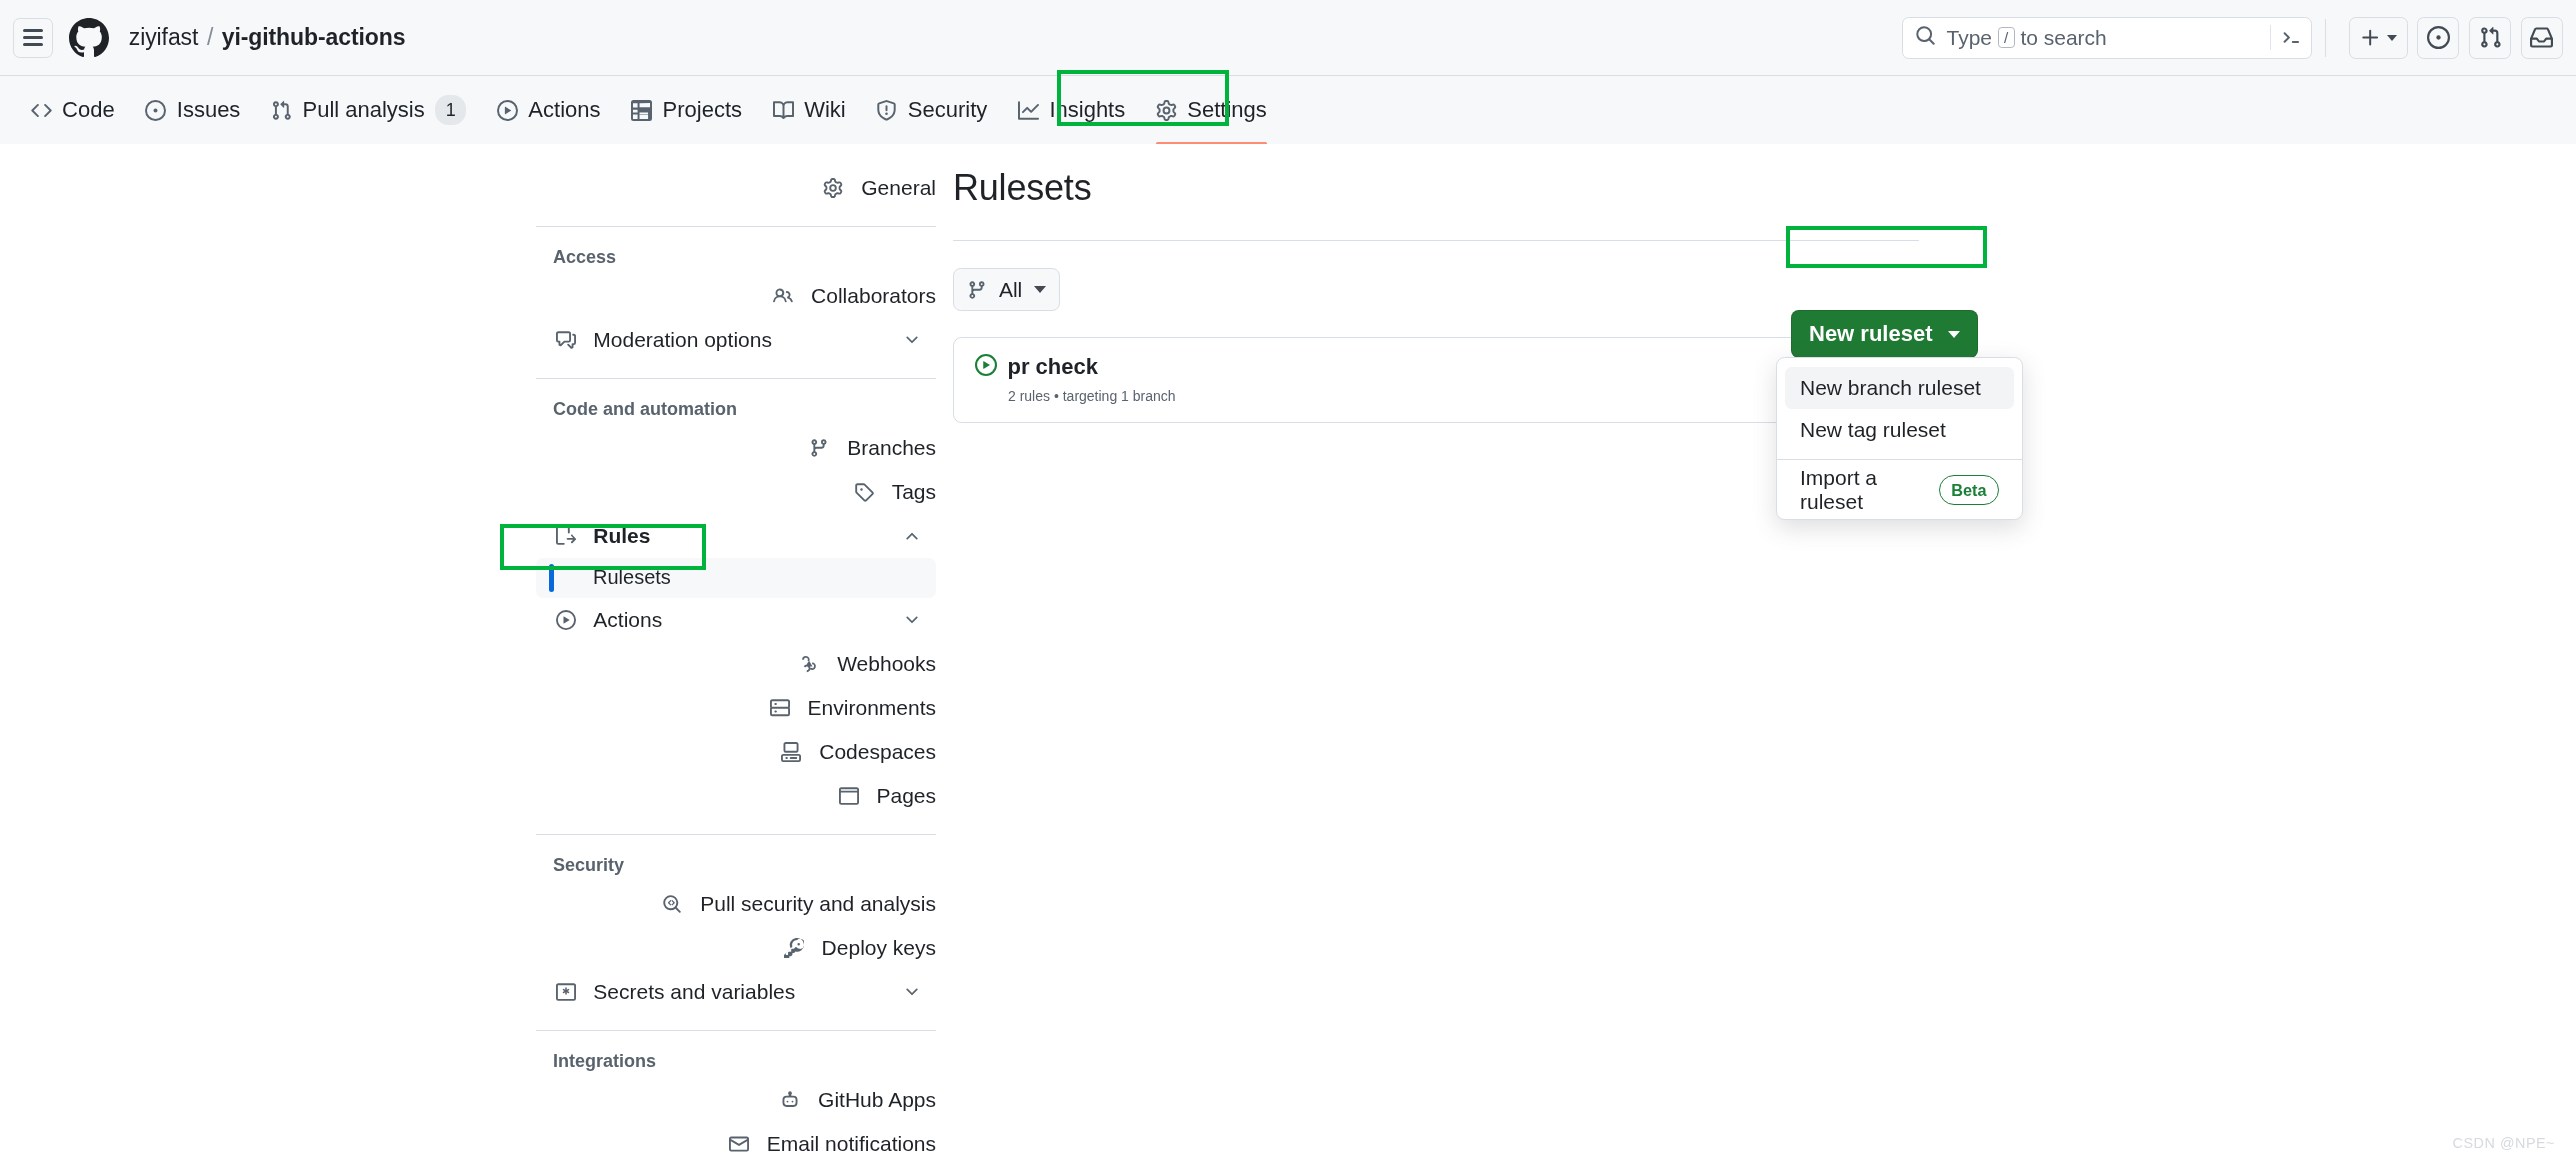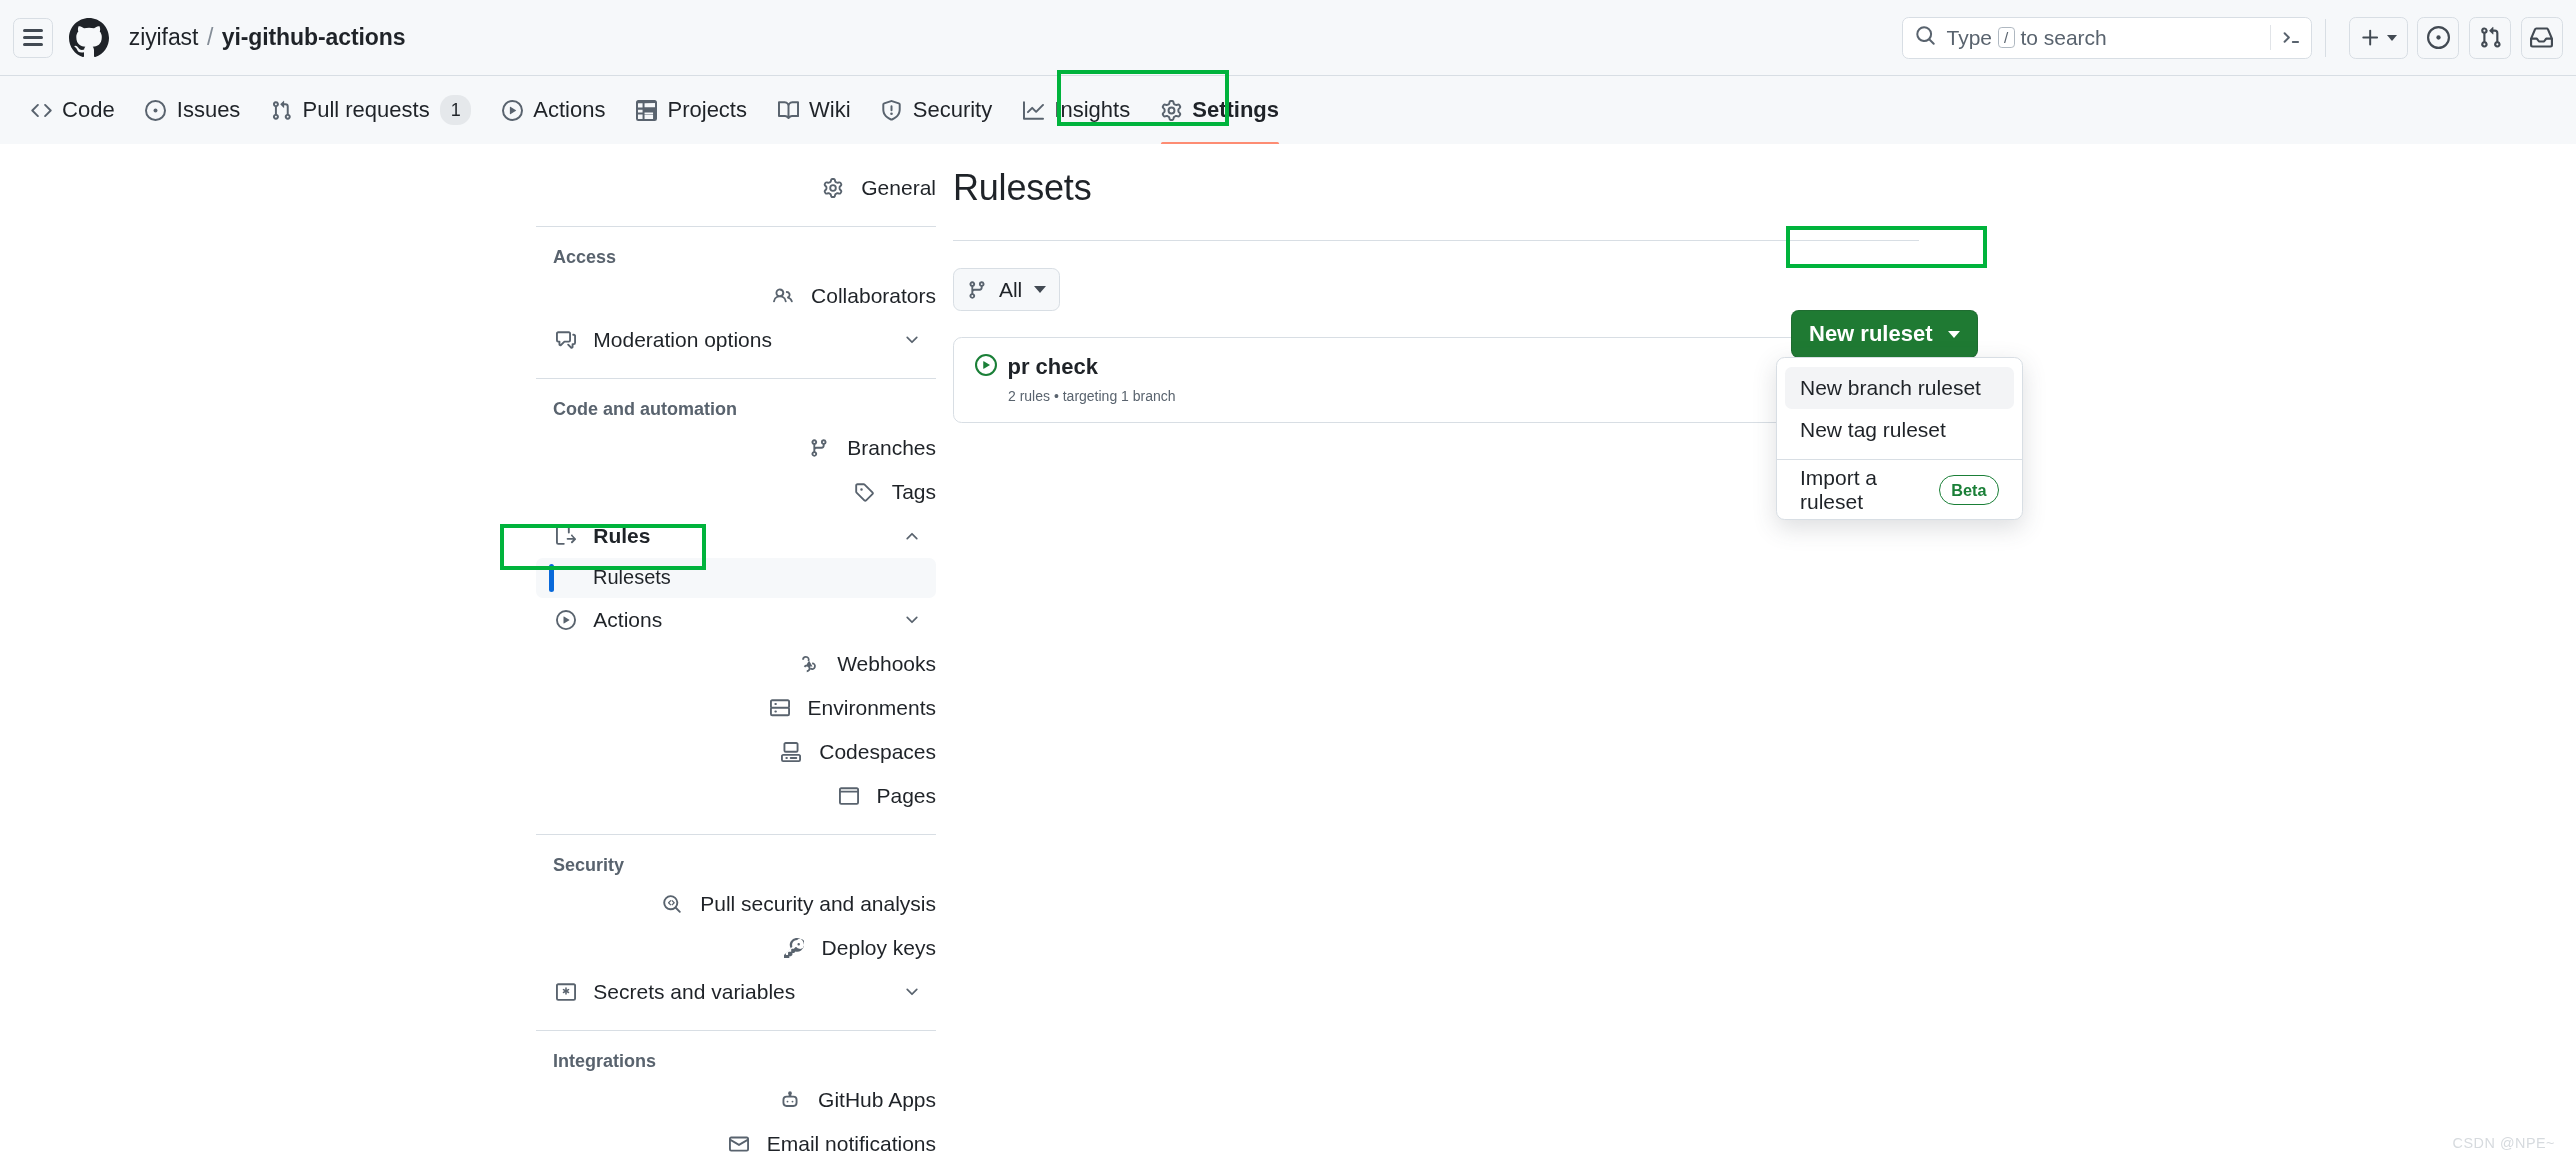--- a/index.html
+++ b/index.html
@@ -76,21 +76,21 @@
     padding-left: 15.3px;
     text-align: center;
   }
   .nav-item {
     display: flex; align-items: center; gap: 10.5px;
     padding: 0 15.3px; height: 54px;
     font-size: 22px; color: #1f2328; cursor: pointer;
     position: relative;
   }
   .nav-item .nav-ic { color: #59636e; display: flex; align-items: center; }
-  .nav-item.selected { font-weight: bold; }
+  .nav-item.selected { font-weight: normal; }
   .nav-item.selected::after {
     content: ""; position: absolute; left: 15.3px; right: 15.3px; bottom: -7.7px;
     height: 2.9px; background: #fd8c73; border-radius: 2.9px;
   }
   .nav-count {
     background: #e5e8eb; color: #1f2328;
     border-radius: 13.4px; font-size: 18px;
     padding: 1.9px 10.5px; line-height: 1.5;
   }
 
@@ -293,21 +293,21 @@
     </span>
     <span>Issues</span>
   </div>
 
   <div class="nav-item">
     <span class="nav-ic">
       <svg width="21" height="21" viewBox="0 0 16 16" fill="currentColor">
           <path d="M1.5 3.25a2.25 2.25 0 1 1 3 2.122v5.256a2.251 2.251 0 1 1-1.5 0V5.372A2.25 2.25 0 0 1 1.5 3.25Zm5.677-.177L9.573.677A.25.25 0 0 1 10 .854V2.5h1A2.5 2.5 0 0 1 13.5 5v5.628a2.251 2.251 0 1 1-1.5 0V5a1 1 0 0 0-1-1h-1v1.646a.25.25 0 0 1-.427.177L7.177 3.427a.25.25 0 0 1 0-.354ZM3.75 2.5a.75.75 0 1 0 0 1.5.75.75 0 0 0 0-1.5Zm0 9.5a.75.75 0 1 0 0 1.5.75.75 0 0 0 0-1.5Zm8.25.75a.75.75 0 1 0 1.5 0 .75.75 0 0 0-1.5 0Z"></path>
         </svg>
     </span>
-    <span>Pull requests</span>
+    <span>Pull analysis</span>
     <span class="nav-count">1</span>
   </div>
 
   <div class="nav-item">
     <span class="nav-ic">
       <svg width="21" height="21" viewBox="0 0 16 16" fill="currentColor">
           <path d="M8 0a8 8 0 1 1 0 16A8 8 0 0 1 8 0ZM1.5 8a6.5 6.5 0 1 0 13 0 6.5 6.5 0 0 0-13 0Zm4.879-2.773 4.264 2.559a.25.25 0 0 1 0 .428l-4.264 2.559A.25.25 0 0 1 6 10.559V5.442a.25.25 0 0 1 .379-.215Z"></path>
         </svg>
     </span>
     <span>Actions</span>

